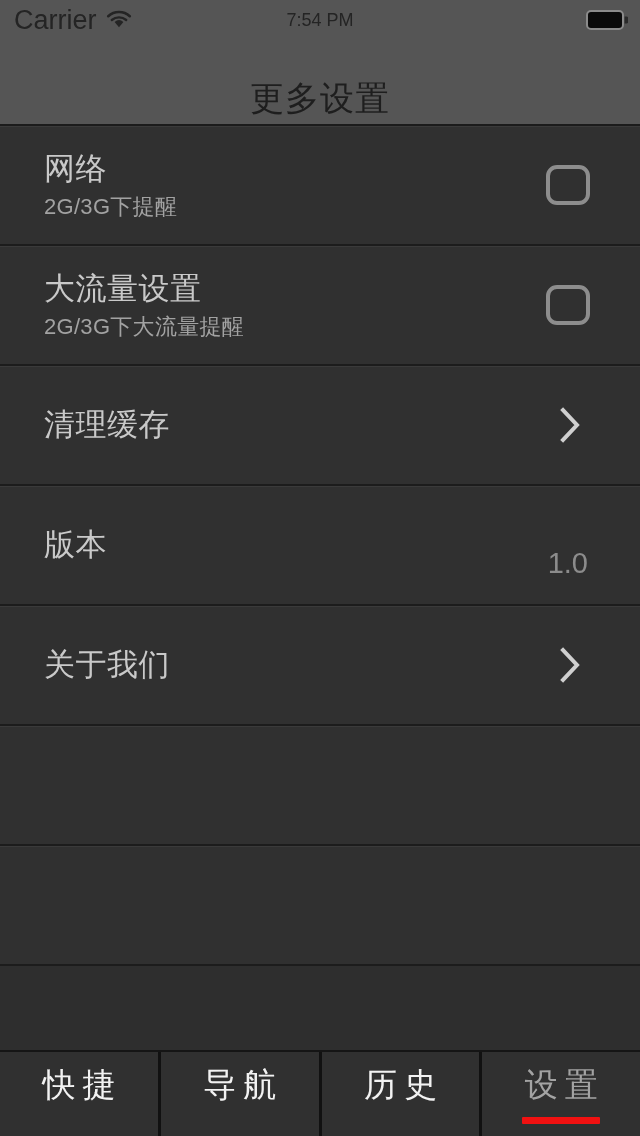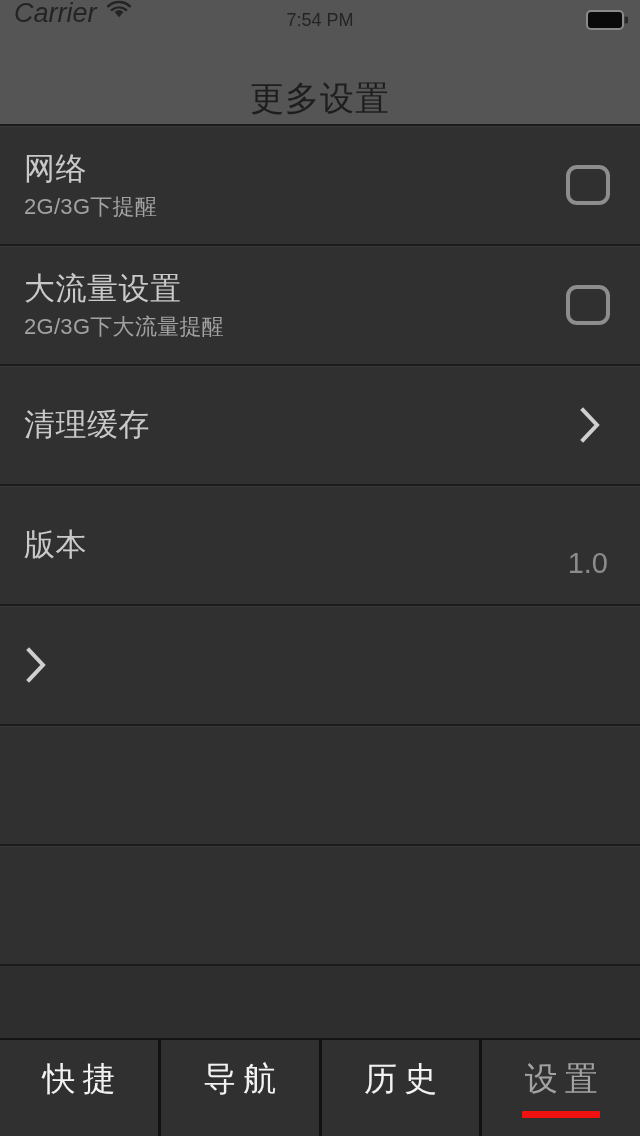--- a/index.html
+++ b/index.html
@@ -20,21 +20,21 @@
   .statusbar {
     height:40px;
     background:#555555;
     display:flex; align-items:center;
     position:relative;
     flex:0 0 auto;
     color:#242424;
   }
   .sb-left {
     position:absolute; left:14px; top:0; height:40px;
-    display:flex; gap:9px;font-style:italic;
+    display:flex; align-items:center; gap:9px;
   }
   .sb-carrier { font-size:27px; line-height:27px; color:#242424; }
   .wifi-icon { display:block; width:26px; height:20px; }
   .sb-time {
     position:absolute; left:0; right:0; text-align:center;
     font-size:18px; line-height:40px; color:#242424; font-weight:400;
   }
   .sb-right {
     position:absolute; right:12px; top:0; height:40px;
     display:flex; align-items:center;
@@ -59,21 +59,21 @@
     background:#2e2e2e;
     overflow:hidden;
   }
   .row {
     position:relative;
     height:120px;
     background:#303030;
     border-bottom:2px solid #1c1c1c;
     box-shadow:inset 0 1px 0 #3a3a3a;
     display:flex; align-items:center;
-    padding:0 24px;
+    padding:0 44px;
   }
   .row.empty { }
   .row-texts { display:flex; flex-direction:column; justify-content:center; flex:1 1 auto; }
   .row-title {
     font-size:31px; color:#c9c9c9; line-height:38px; letter-spacing:0.5px;
   }
   .row-sub {
     font-size:22px; color:#a2a2a2; line-height:28px; margin-top:5px; letter-spacing:0.3px;
   }
   .row-value {
@@ -83,21 +83,21 @@
     width:44px; height:40px;
     border:4px solid #8d8d8d;
     border-radius:11px;
     background:transparent;
     margin-right:6px;
   }
   .chevron { display:block; width:24px; height:38px; margin-right:14px; }
 
   
   .tabbar {
-    height:98px;
+    height:86px;
     background:#303030;
     display:flex;
     border-top:2px solid #151515;
     flex:0 0 auto;
   }
   .tab {
     flex:1 1 0;
     position:relative;
     display:flex; flex-direction:column;
     align-items:center; justify-content:center;
@@ -179,20 +179,23 @@
 
     <div class="row">
       <div class="row-texts">
         <span class="row-title">版本</span>
       </div>
       <span class="row-value">1.0</span>
     </div>
 
 
     <div class="row">
+      <div class="row-texts">
+        <span class="row-title">关于我们</span>
+      </div>
       <span class="chevron">
         <svg viewBox="0 0 24 38" width="24" height="38">
           <path d="M5 4 L19 19 L5 34" stroke="#cfcfcf" stroke-width="4" fill="none" stroke-linecap="square"></path>
         </svg>
       </span>
     </div>
 
     <div class="row empty"></div>
     <div class="row empty"></div>
 

